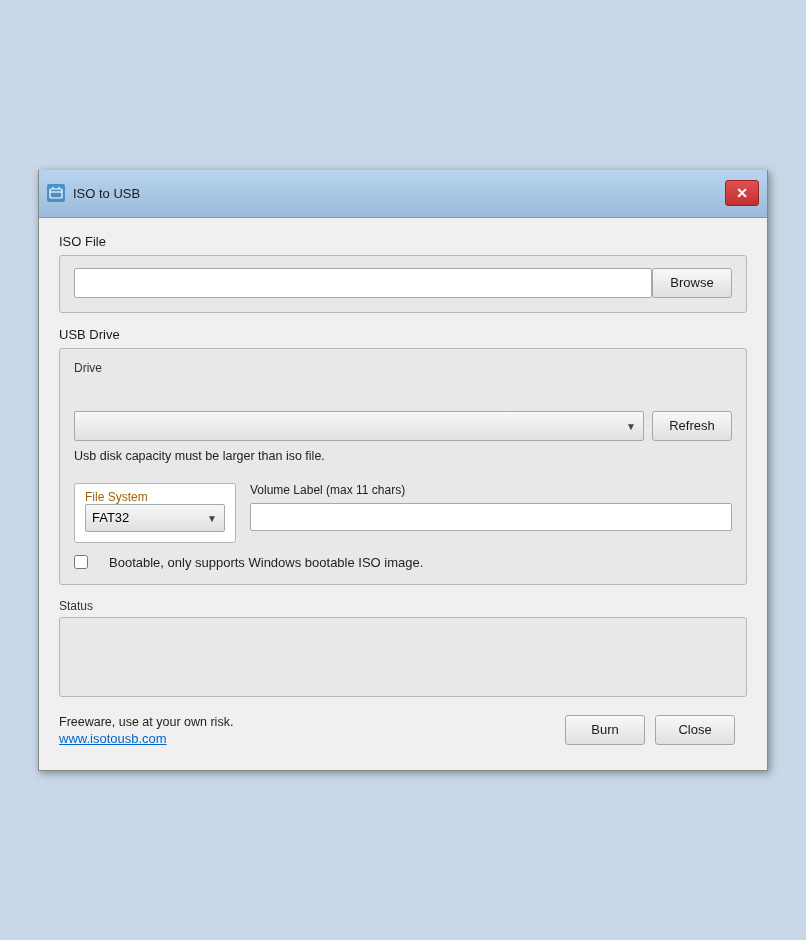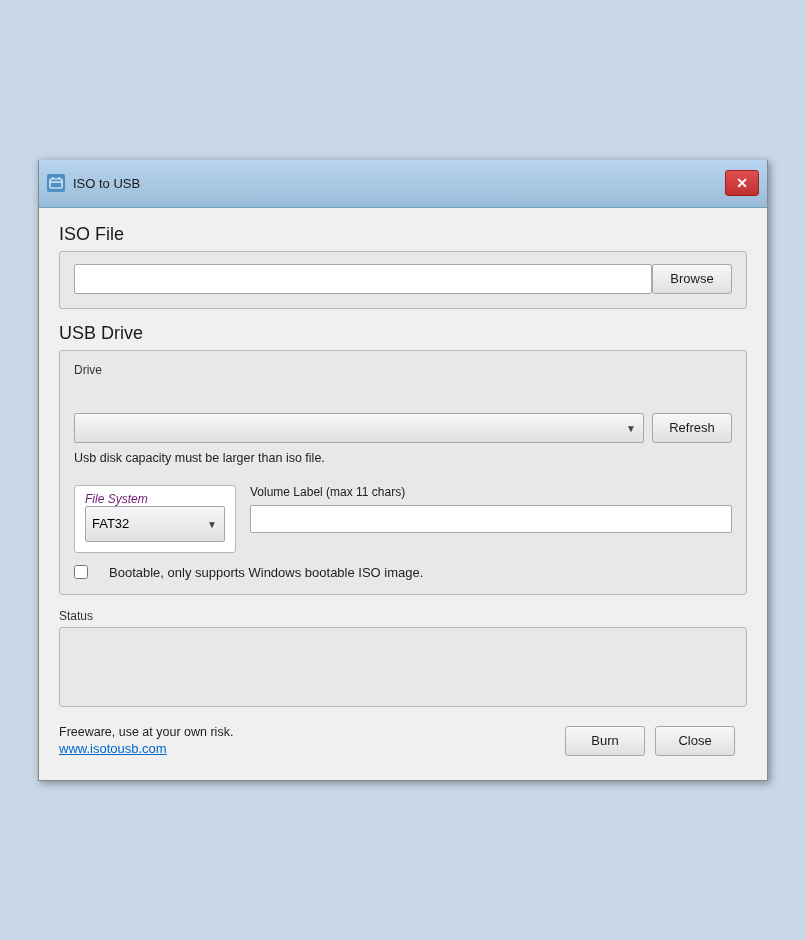--- a/index.html
+++ b/index.html
@@ -165,34 +165,33 @@
     .fs-group {
       background: white;
       border: 1px solid #b0b8c0;
       border-radius: 3px;
       padding: 6px 10px 10px 10px;
       min-width: 160px;
     }
 
     .fs-group-label {
       font-size: 12px;
-      color: #701a75;
+      color: #a16207;
       margin-bottom: 0;
-      font-style: italic;
     }
 
     .fs-select-wrapper {
       position: relative;
       display: inline-block;
       min-width: 140px;
     }
 
     .fs-select-wrapper select {
       width: 100%;
-      height: 36px;
+      height: 28px;
       border: 1px solid #a0a8b0;
       background: linear-gradient(to bottom, #f8f8f8, #e0e0e0);
       border-radius: 2px;
       padding: 0 16px 0 6px;
       font-size: 13px;
       appearance: none;
       -webkit-appearance: none;
       cursor: pointer;
     }
 
@@ -275,21 +274,21 @@
     }
 
     .status-text {
       font-size: 12px;
       color: #222;
       min-height: 50px;
     }
 
     .footer {
       display: flex;
-      align-items: flex-end;
+      align-items: flex-start;
       padding: 4px 12px 8px 0;
     }
 
     .footer-left {
       flex: 1;
     }
 
     .freeware-text {
       font-size: 12.5px;
       color: #222;
@@ -303,21 +302,21 @@
       cursor: pointer;
     }
 
     .footer-buttons {
       display: flex;
       gap: 10px;
       align-items: center;
     }
 
     .section-outer-label {
-      font-size: 18px;
+      font-size: 13px;
       color: #1a1a1a;
       margin-bottom: 6px;
     }
   </style>
 </head>
 <body>
 
 <div class="window">
 
   <div class="title-bar">

